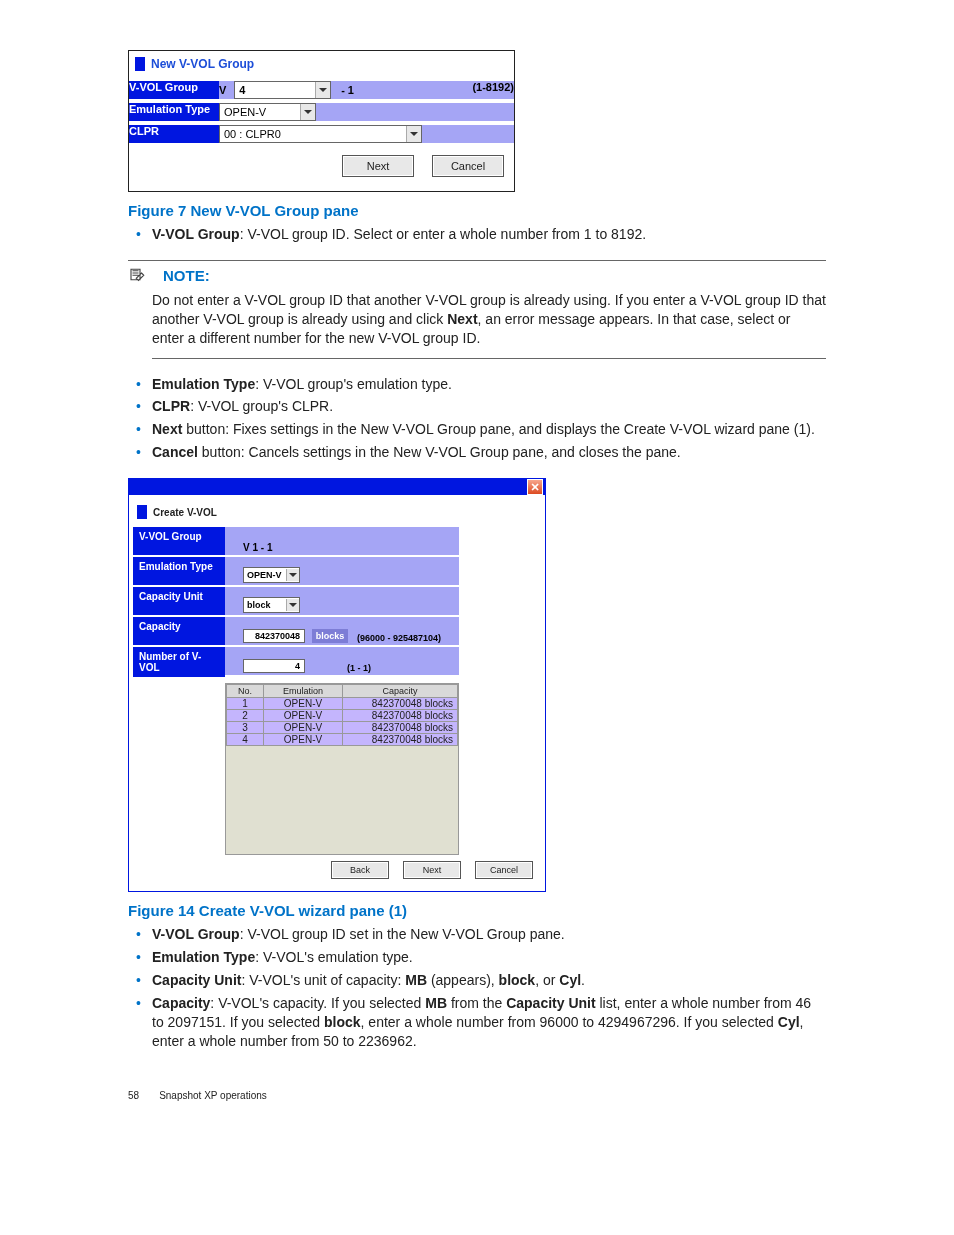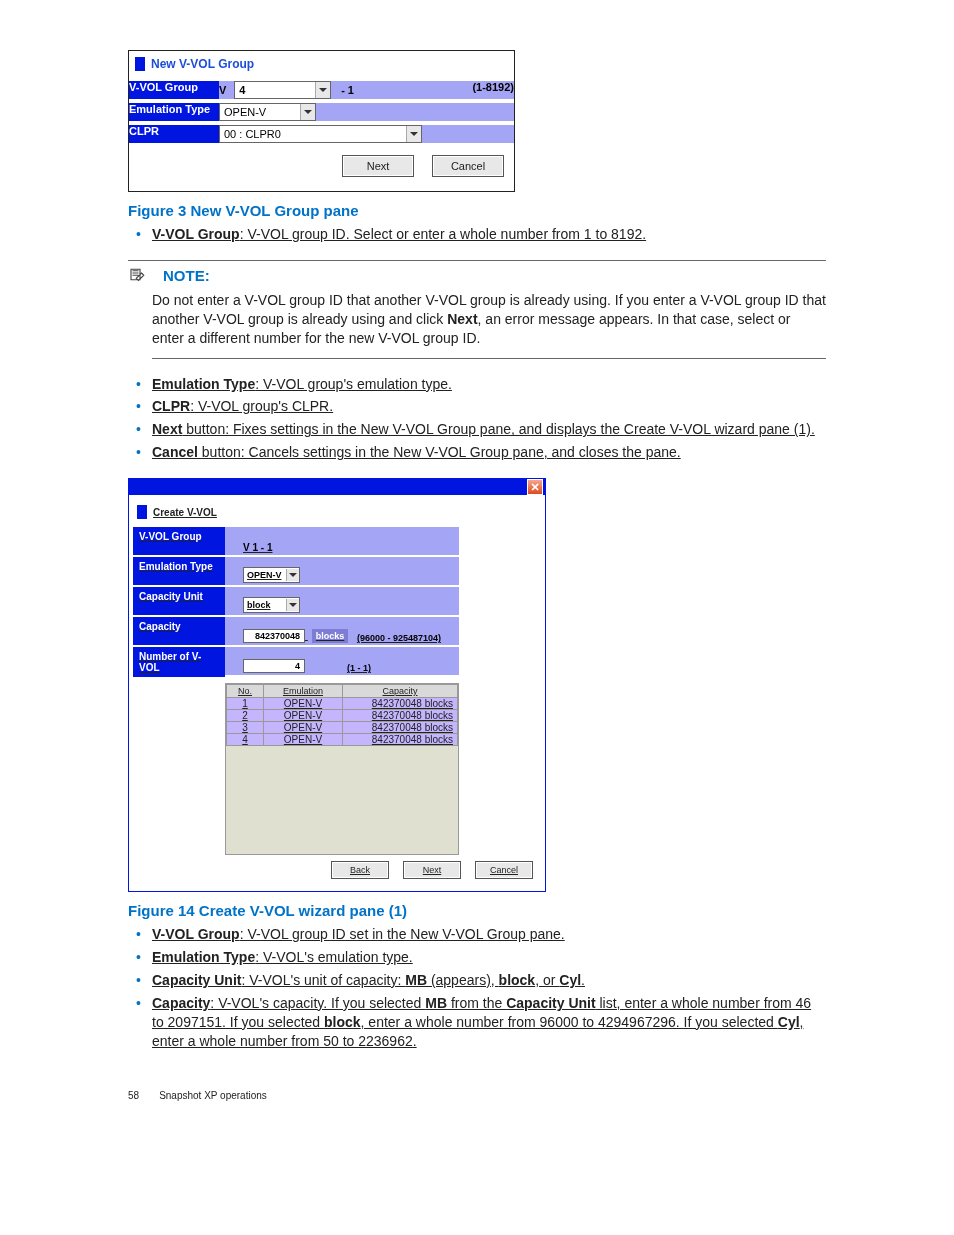--- a/index.html
+++ b/index.html
@@ -116,21 +116,20 @@
   ul.bullets {
     list-style: none;
     padding: 0;
     margin: 0 0 16px 0;
   }
   ul.bullets > li {
     position: relative;
     padding-left: 24px;
     margin: 4px 0;
     line-height: 1.35;
-    text-decoration: underline;
   }
   ul.bullets > li::before {
     content: "•";
     color: #0073c8;
     position: absolute;
     left: 8px;
     font-size: 14px;
   }
   .note-block {
     margin: 14px 0 16px 0;
@@ -180,21 +179,20 @@
     display: flex;
     align-items: center;
     justify-content: center;
     color: #fff;
     font-weight: bold;
     font-size: 11px;
     line-height: 1;
   }
   .dlg-inner {
     padding: 6px 4px 10px 4px;
-    text-decoration: underline;
   }
   .dlg-title-row {
     display: flex;
     align-items: center;
     padding: 4px 4px 6px 4px;
     font-weight: bold;
     font-size: 10px;
   }
   .dlg-title-row .accent-block {
     background: #0016e0;
@@ -373,21 +371,21 @@
         </td>
       </tr>
     </tbody>
       </table>
     <div class="btn-bar">
       <span class="btn">Next</span>
       <span class="btn">Cancel</span>
     </div>
   </div>
 
-  <div class="fig-caption">Figure 3 New V-VOL Group pane</div>
+  <div class="fig-caption">Figure 7 New V-VOL Group pane</div>
 
   <ul class="bullets">
     <li>
       <b>V-VOL Group</b><span>: V-VOL group ID. Select or enter a whole number from 1 to 8192.</span>
     </li>
   </ul>
 
   <div class="note-block">
     <div class="note-head">
       <svg class="note-icon" viewBox="0 0 24 24">

